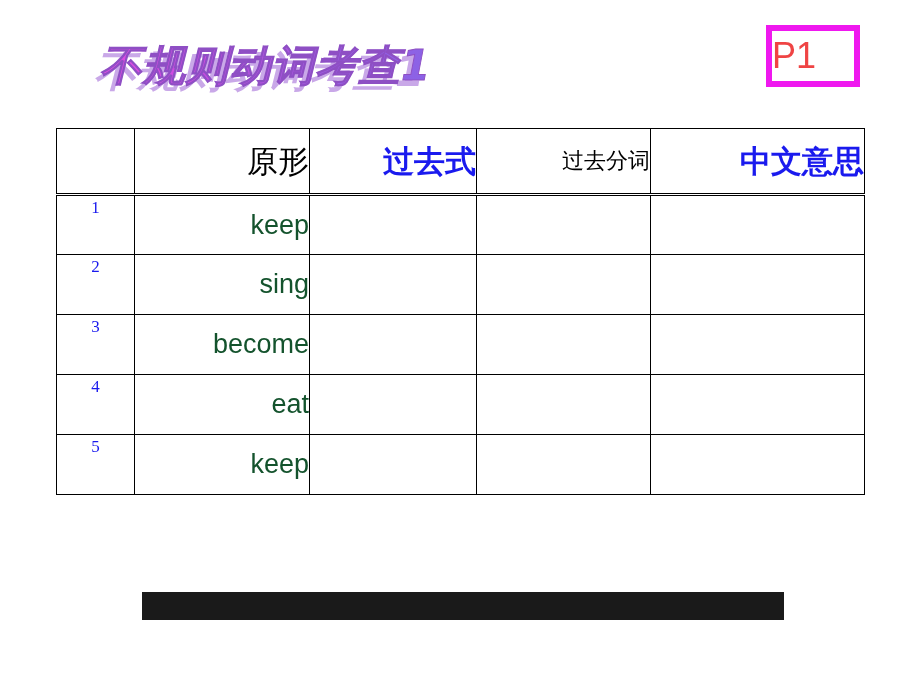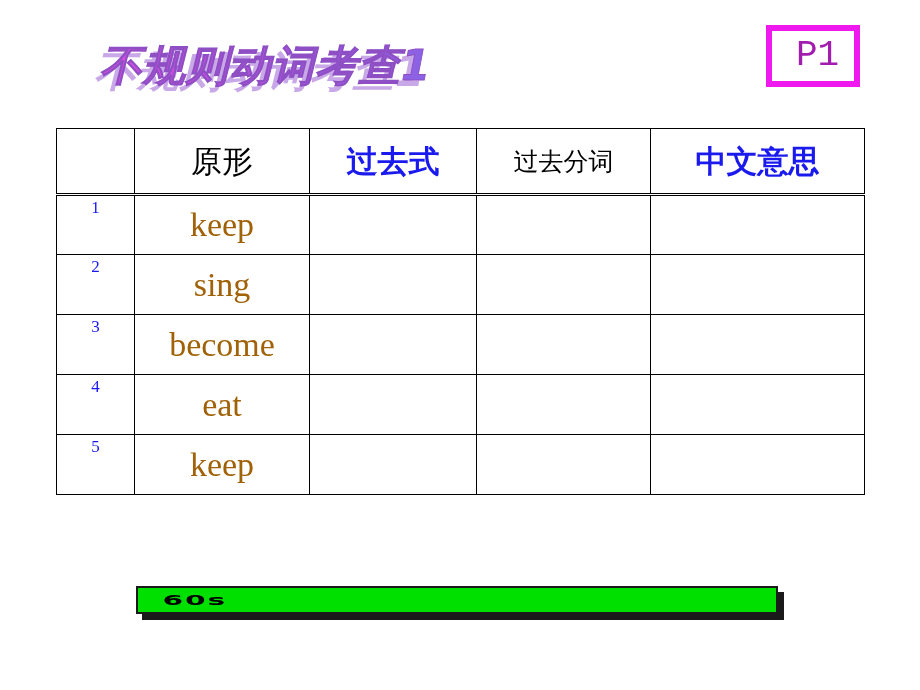--- a/index.html
+++ b/index.html
@@ -43,25 +43,25 @@
     left: 766px;
     top: 25px;
     width: 94px;
     height: 62px;
     box-sizing: border-box;
     border: 6px solid #ef18ef;
     background: #ffffff;
   }
   #page-badge .badge-text {
     display: block;
-    font-family: Liberation Mono, monospace;
+    font-family: Liberation Sans, sans-serif;
     font-size: 36px;
-    color: #a21caf;
+    color: #ef4444;
     line-height: 50px;
-    padding-left: 24px;
+    padding-left: 0;
     letter-spacing: 0px;
   }
 
   
   #verb-table {
     position: absolute;
     left: 56px;
     top: 128px;
     width: 808px;
     border-collapse: collapse;
@@ -72,53 +72,53 @@
   #verb-table col.c-past { width: 167px; }
   #verb-table col.c-pp   { width: 174px; }
   #verb-table col.c-cn   { width: 214px; }
 
   #verb-table td, #verb-table th {
     border: 1px solid #000000;
     padding: 0;
     margin: 0;
     background: #ffffff;
     vertical-align: middle;
-    text-align: center;
+    text-align: right;
     font-weight: normal;
   }
   #verb-table thead th {
     height: 64px;
     border-bottom: 3px double #000000;
   }
   .hd-cn {
     font-family: "DejaVu Sans", "Liberation Sans", sans-serif;
     font-size: 31px;
     color: #000000;
     line-height: 1;
   }
   .hd-cn.blue { color: #1a1aee; font-weight: bold; }
-  .hd-cn.sm { font-size: 25px; margin-top: 16px; }
+  .hd-cn.sm { font-size: 22px; margin-top: 16px; }
 
   #verb-table tbody tr { height: 60px; }
   #verb-table tbody td.num-cell {
     vertical-align: top;
     text-align: center;
   }
   .row-num {
     display: inline-block;
     font-family: "Liberation Serif", "DejaVu Serif", serif;
     font-size: 17px;
     color: #1a1aee;
     padding-top: 3px;
     line-height: 1;
   }
   .verb-word {
-    font-family: Liberation Serif, serif;
-    font-size: 34px;
-    color: #a16207;
+    font-family: Liberation Sans, sans-serif;
+    font-size: 27px;
+    color: #14532d;
     line-height: 1;
   }
   .blank-cell { }
 
   
   #timer-bar-wrap {
     position: absolute;
     left: 136px;
     top: 586px;
     width: 648px;
@@ -294,16 +294,13 @@
       <td class="blank-cell">
         <span class="verb-word"></span>
       </td>
     </tr>
 
   </tbody>
 </table>
 
 <div id="timer-bar-wrap">
   <div id="timer-bar-shadow"></div>
-  <div id="timer-bar">
-    <span class="timer-text">60s</span>
-  </div>
 </div>
 
 </body></html>

